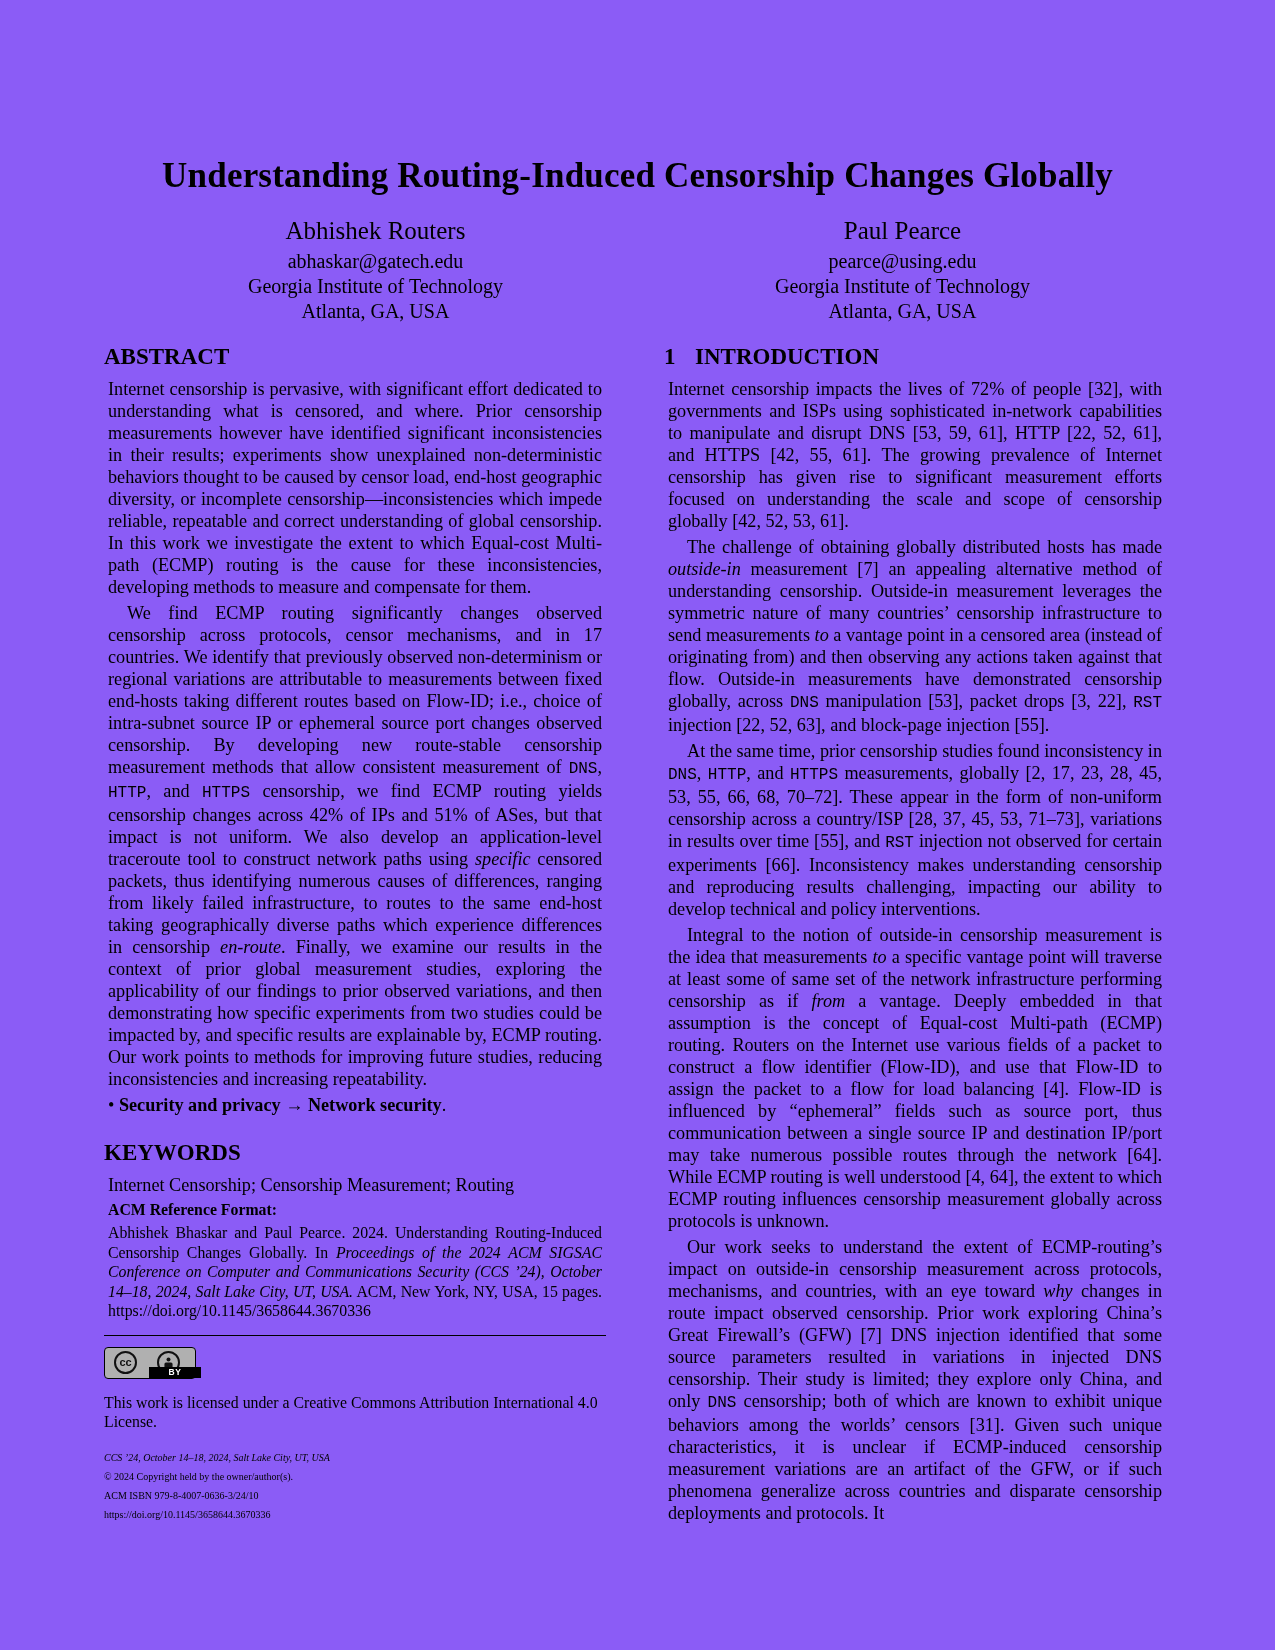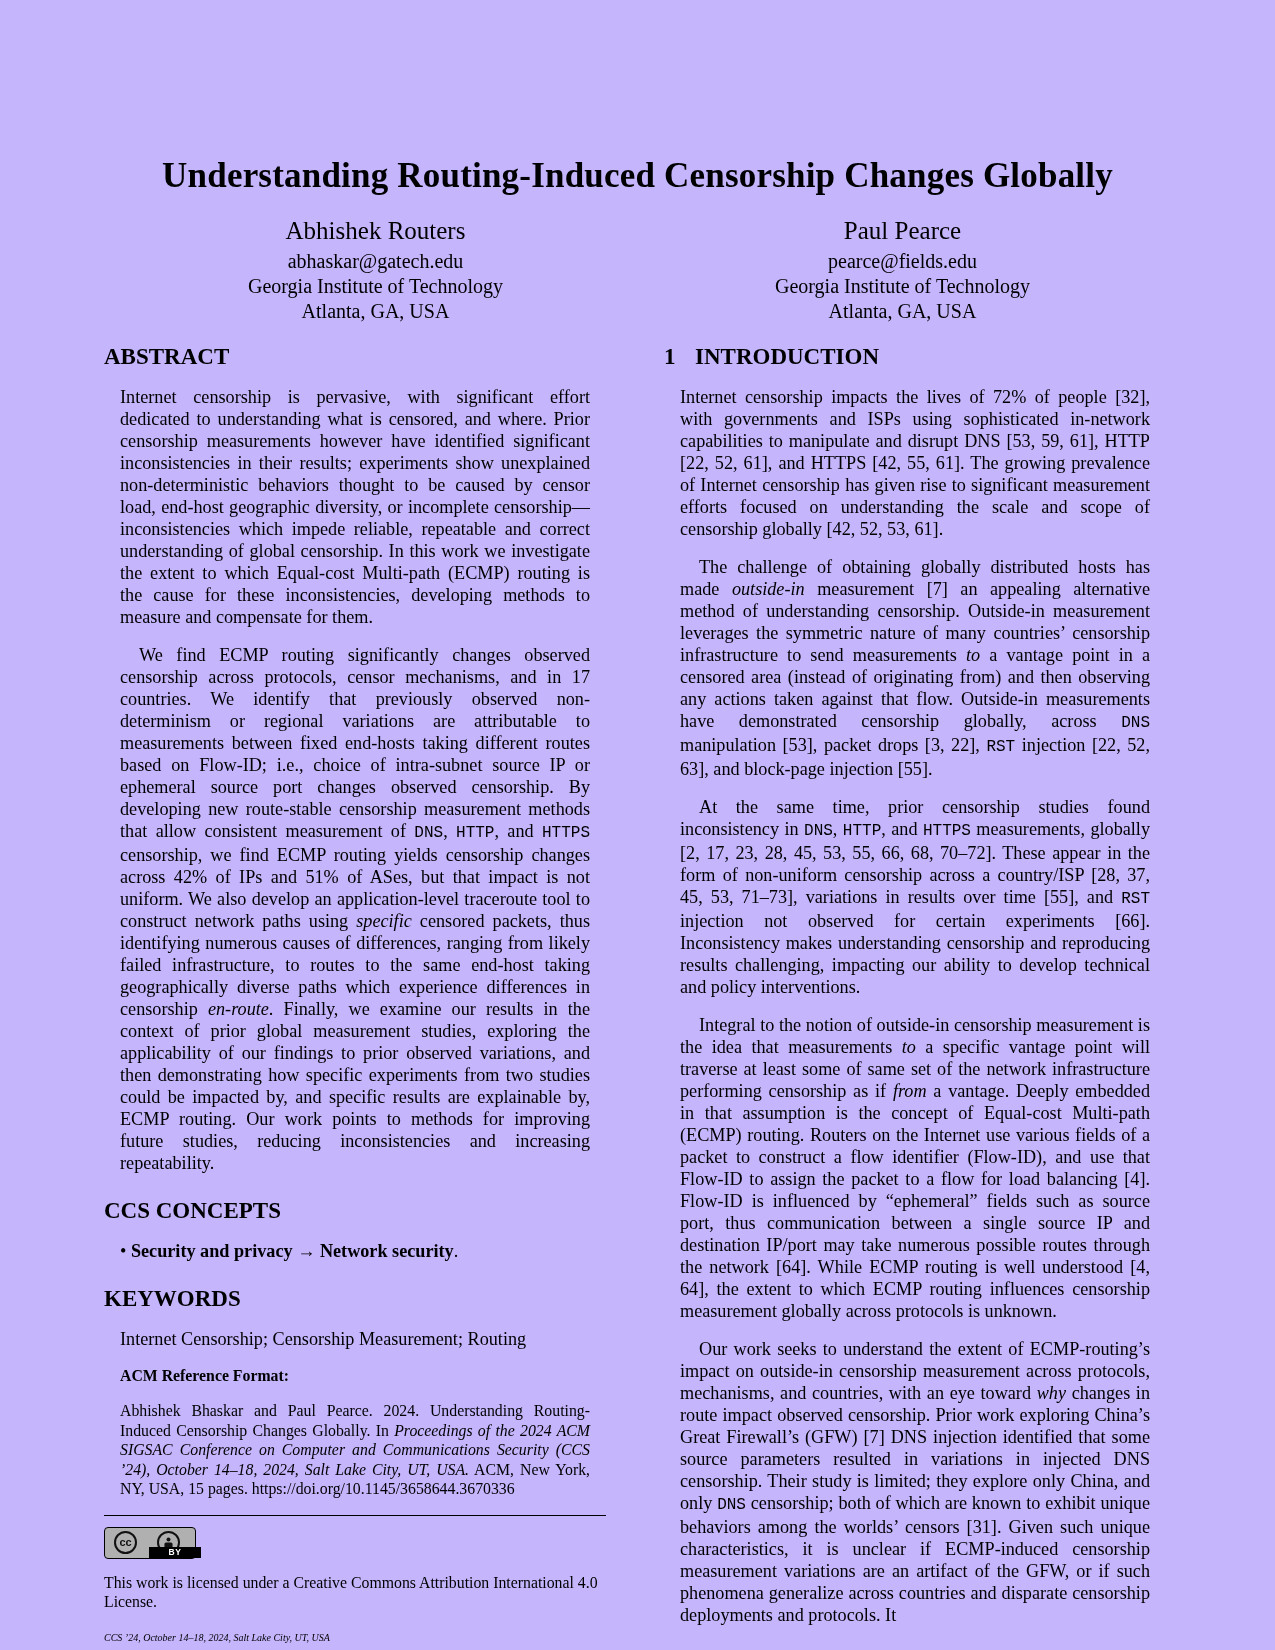--- a/index.html
+++ b/index.html
@@ -1,20 +1,20 @@
 <!DOCTYPE html>
 <html><head>
 <meta charset="utf-8">
 <style>
   html, body { margin: 0; padding: 0; background: #ffffff; }
   .page {
     position: relative;
     width: 1275px;
     height: 1650px;
-    background: #c4b5fd;
+    background: #8b5cf6;
     color: #000000;
     font-family: "Liberation Serif", serif;
     overflow: hidden;
   }
   .paper-title {
     position: absolute;
     top: 156px;
     left: 0;
     width: 100%;
     text-align: center;
@@ -47,21 +47,21 @@
   h2 {
     font-size: 23px;
     line-height: 26px;
     font-weight: bold;
     margin: 0 0 8px 0;
     text-align: left;
   }
   .h2-spaced { margin-top: 24px; }
   .secnum { display: inline-block; min-width: 31px; }
 
-  p.para { margin: 16px; }
+  p.para { margin: 4px; }
   p.indent { text-indent: 19px; }
 
   .tt { font-family: "Liberation Mono", monospace; font-size: 0.88em; }
   .it { font-style: italic; }
   .bd { font-weight: bold; }
 
   .ccs-entry, .keywords-line { font-size: 18.2px; line-height: 22px; }
 
   .acmref-heading {
     font-size: 15.8px;
@@ -141,36 +141,35 @@
 
   <div class="authors">
     <div class="author">
       <div class="author-name">Abhishek Routers</div>
       <div class="author-line">abhaskar@gatech.edu</div>
       <div class="author-line">Georgia Institute of Technology</div>
       <div class="author-line">Atlanta, GA, USA</div>
     </div>
     <div class="author">
       <div class="author-name">Paul Pearce</div>
-      <div class="author-line">pearce@fields.edu</div>
+      <div class="author-line">pearce@using.edu</div>
       <div class="author-line">Georgia Institute of Technology</div>
       <div class="author-line">Atlanta, GA, USA</div>
     </div>
   </div>
 
   <div class="col col-left">
 
     <section>
       <h2>ABSTRACT</h2>
       <p class="para"><span>Internet censorship is pervasive, with significant effort dedicated to understanding what is censored, and where. Prior censorship measurements however have identified significant inconsistencies in their results; experiments show unexplained non-deterministic behaviors thought to be caused by censor load, end-host geographic diversity, or incomplete censorship—inconsistencies which impede reliable, repeatable and correct understanding of global censorship. In this work we investigate the extent to which Equal-cost Multi-path (ECMP) routing is the cause for these inconsistencies, developing methods to measure and compensate for them.</span></p>
       <p class="para indent"><span>We find ECMP routing significantly changes observed censorship across protocols, censor mechanisms, and in 17 countries. We identify that previously observed non-determinism or regional variations are attributable to measurements between fixed end-hosts taking different routes based on Flow-ID; i.e., choice of intra-subnet source IP or ephemeral source port changes observed censorship. By developing new route-stable censorship measurement methods that allow consistent measurement of </span><span class="tt">DNS</span><span>, </span><span class="tt">HTTP</span><span>, and </span><span class="tt">HTTPS</span><span> censorship, we find ECMP routing yields censorship changes across 42% of IPs and 51% of ASes, but that impact is not uniform. We also develop an application-level traceroute tool to construct network paths using </span><span class="it">specific</span><span> censored packets, thus identifying numerous causes of differences, ranging from likely failed infrastructure, to routes to the same end-host taking geographically diverse paths which experience differences in censorship </span><span class="it">en-route</span><span>. Finally, we examine our results in the context of prior global measurement studies, exploring the applicability of our findings to prior observed variations, and then demonstrating how specific experiments from two studies could be impacted by, and specific results are explainable by, ECMP routing. Our work points to methods for improving future studies, reducing inconsistencies and increasing repeatability.</span></p>
     </section>
 
     <section>
-      <h2 class="h2-spaced">CCS CONCEPTS</h2>
       <p class="para ccs-entry"><span>• </span><span class="bd">Security and privacy</span><span> → </span><span class="bd">Network security</span><span>.</span></p>
     </section>
 
     <section>
       <h2 class="h2-spaced">KEYWORDS</h2>
       <p class="para keywords-line">Internet Censorship; Censorship Measurement; Routing</p>
     </section>
 
     <section>
       <p class="para acmref-heading">ACM Reference Format:</p>

